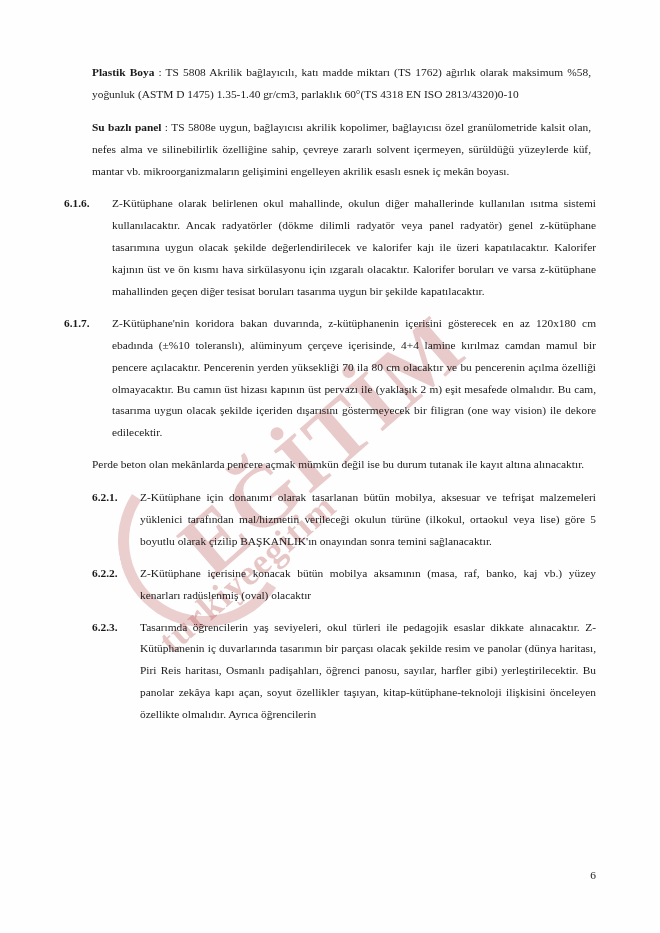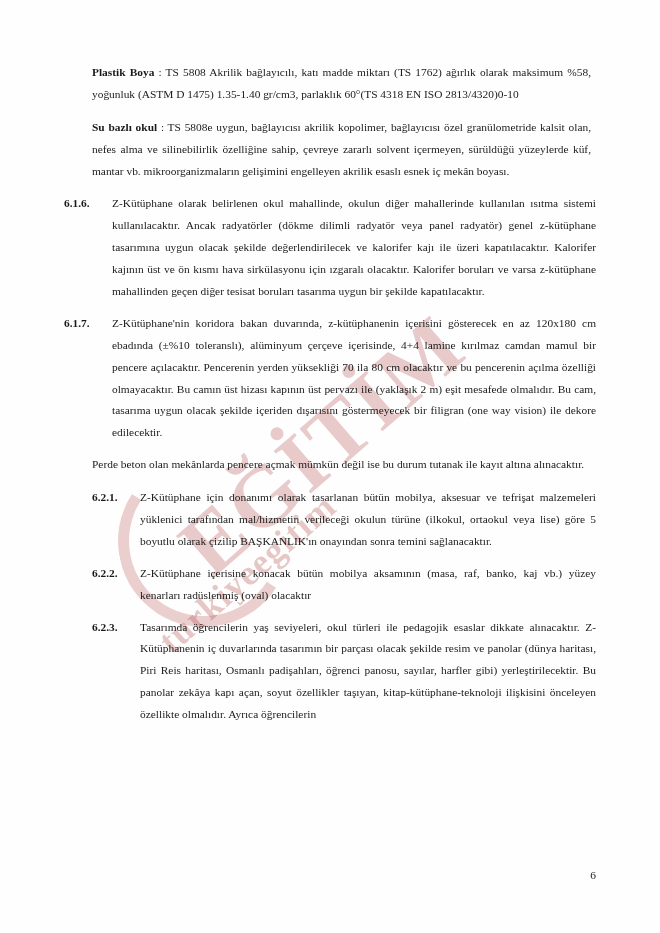--- a/index.html
+++ b/index.html
@@ -138,21 +138,21 @@
     <div class="wm-text wm-small">turkiyeegitim</div>
   </div>
 
   <div class="content">
 
     <div class="first-block">
       <p class="para">
         <span class="bold">Plastik Boya</span><span> : TS 5808 Akrilik bağlayıcılı, katı madde miktarı (TS 1762) ağırlık olarak maksimum %58, yoğunluk (ASTM D 1475) 1.35-1.40 gr/cm3, parlaklık 60°(TS 4318 EN ISO 2813/4320)0-10</span>
       </p>
       <p class="para">
-        <span class="bold">Su bazlı okul</span><span> : TS 5808e uygun, bağlayıcısı akrilik kopolimer, bağlayıcısı özel granülometride kalsit olan,  nefes alma ve silinebilirlik özelliğine sahip, çevreye zararlı solvent içermeyen, sürüldüğü yüzeylerde küf, mantar vb. mikroorganizmaların gelişimini engelleyen akrilik esaslı esnek iç mekân boyası.</span>
+        <span class="bold">Su bazlı panel</span><span> : TS 5808e uygun, bağlayıcısı akrilik kopolimer, bağlayıcısı özel granülometride kalsit olan,  nefes alma ve silinebilirlik özelliğine sahip, çevreye zararlı solvent içermeyen, sürüldüğü yüzeylerde küf, mantar vb. mikroorganizmaların gelişimini engelleyen akrilik esaslı esnek iç mekân boyası.</span>
       </p>
     </div>
 
     <div class="row">
       <div class="num">6.1.6.</div>
       <div class="body-text">Z-Kütüphane olarak belirlenen okul mahallinde, okulun diğer mahallerinde kullanılan ısıtma sistemi kullanılacaktır. Ancak radyatörler (dökme dilimli radyatör veya panel radyatör) genel z-kütüphane tasarımına uygun olacak şekilde değerlendirilecek ve kalorifer kajı ile üzeri kapatılacaktır. Kalorifer kajının üst ve ön kısmı hava sirkülasyonu için ızgaralı olacaktır. Kalorifer boruları ve varsa z-kütüphane mahallinden geçen diğer tesisat boruları tasarıma uygun bir şekilde kapatılacaktır.</div>
     </div>
 
     <div class="row">
       <div class="num">6.1.7.</div>

